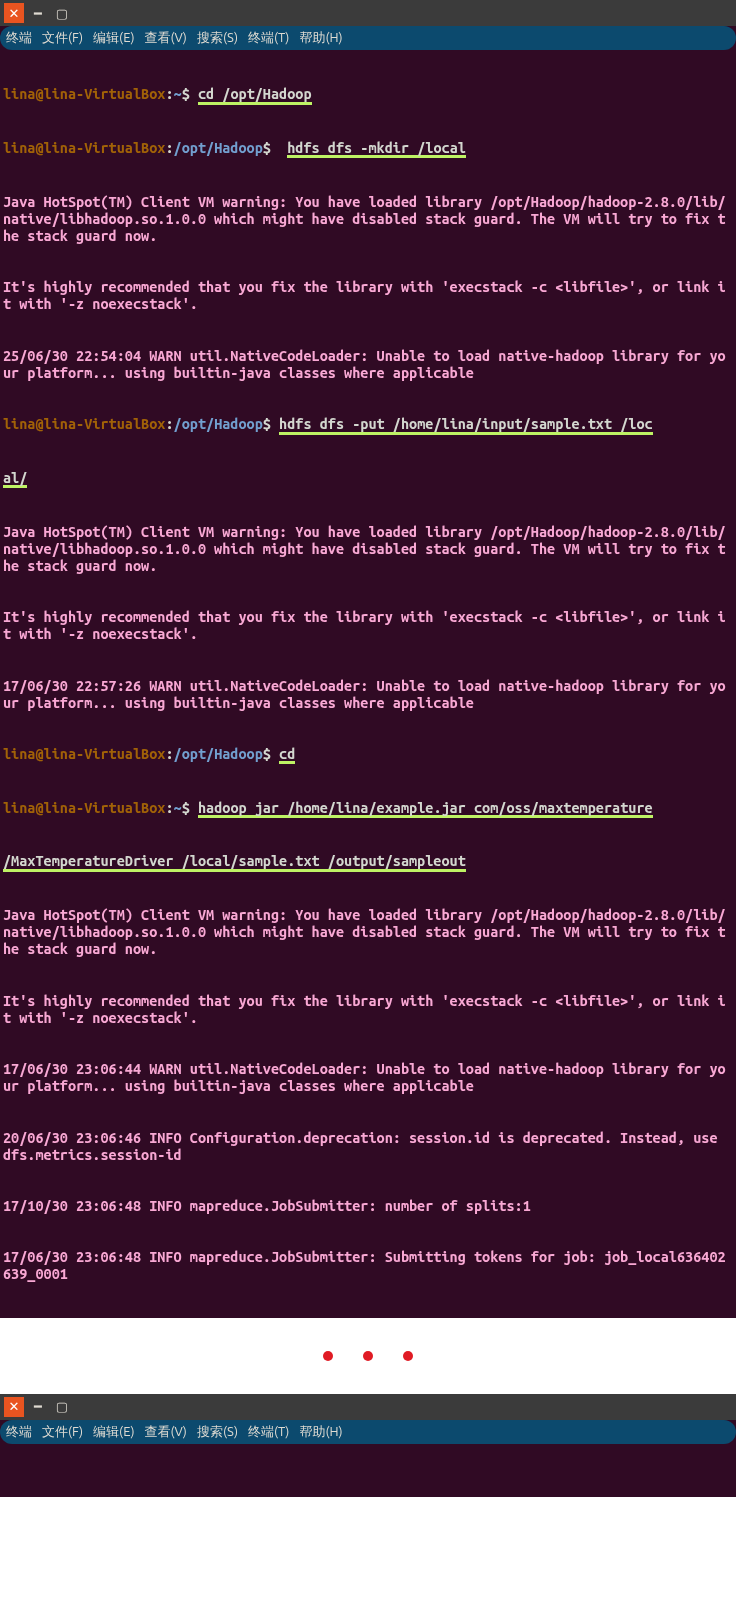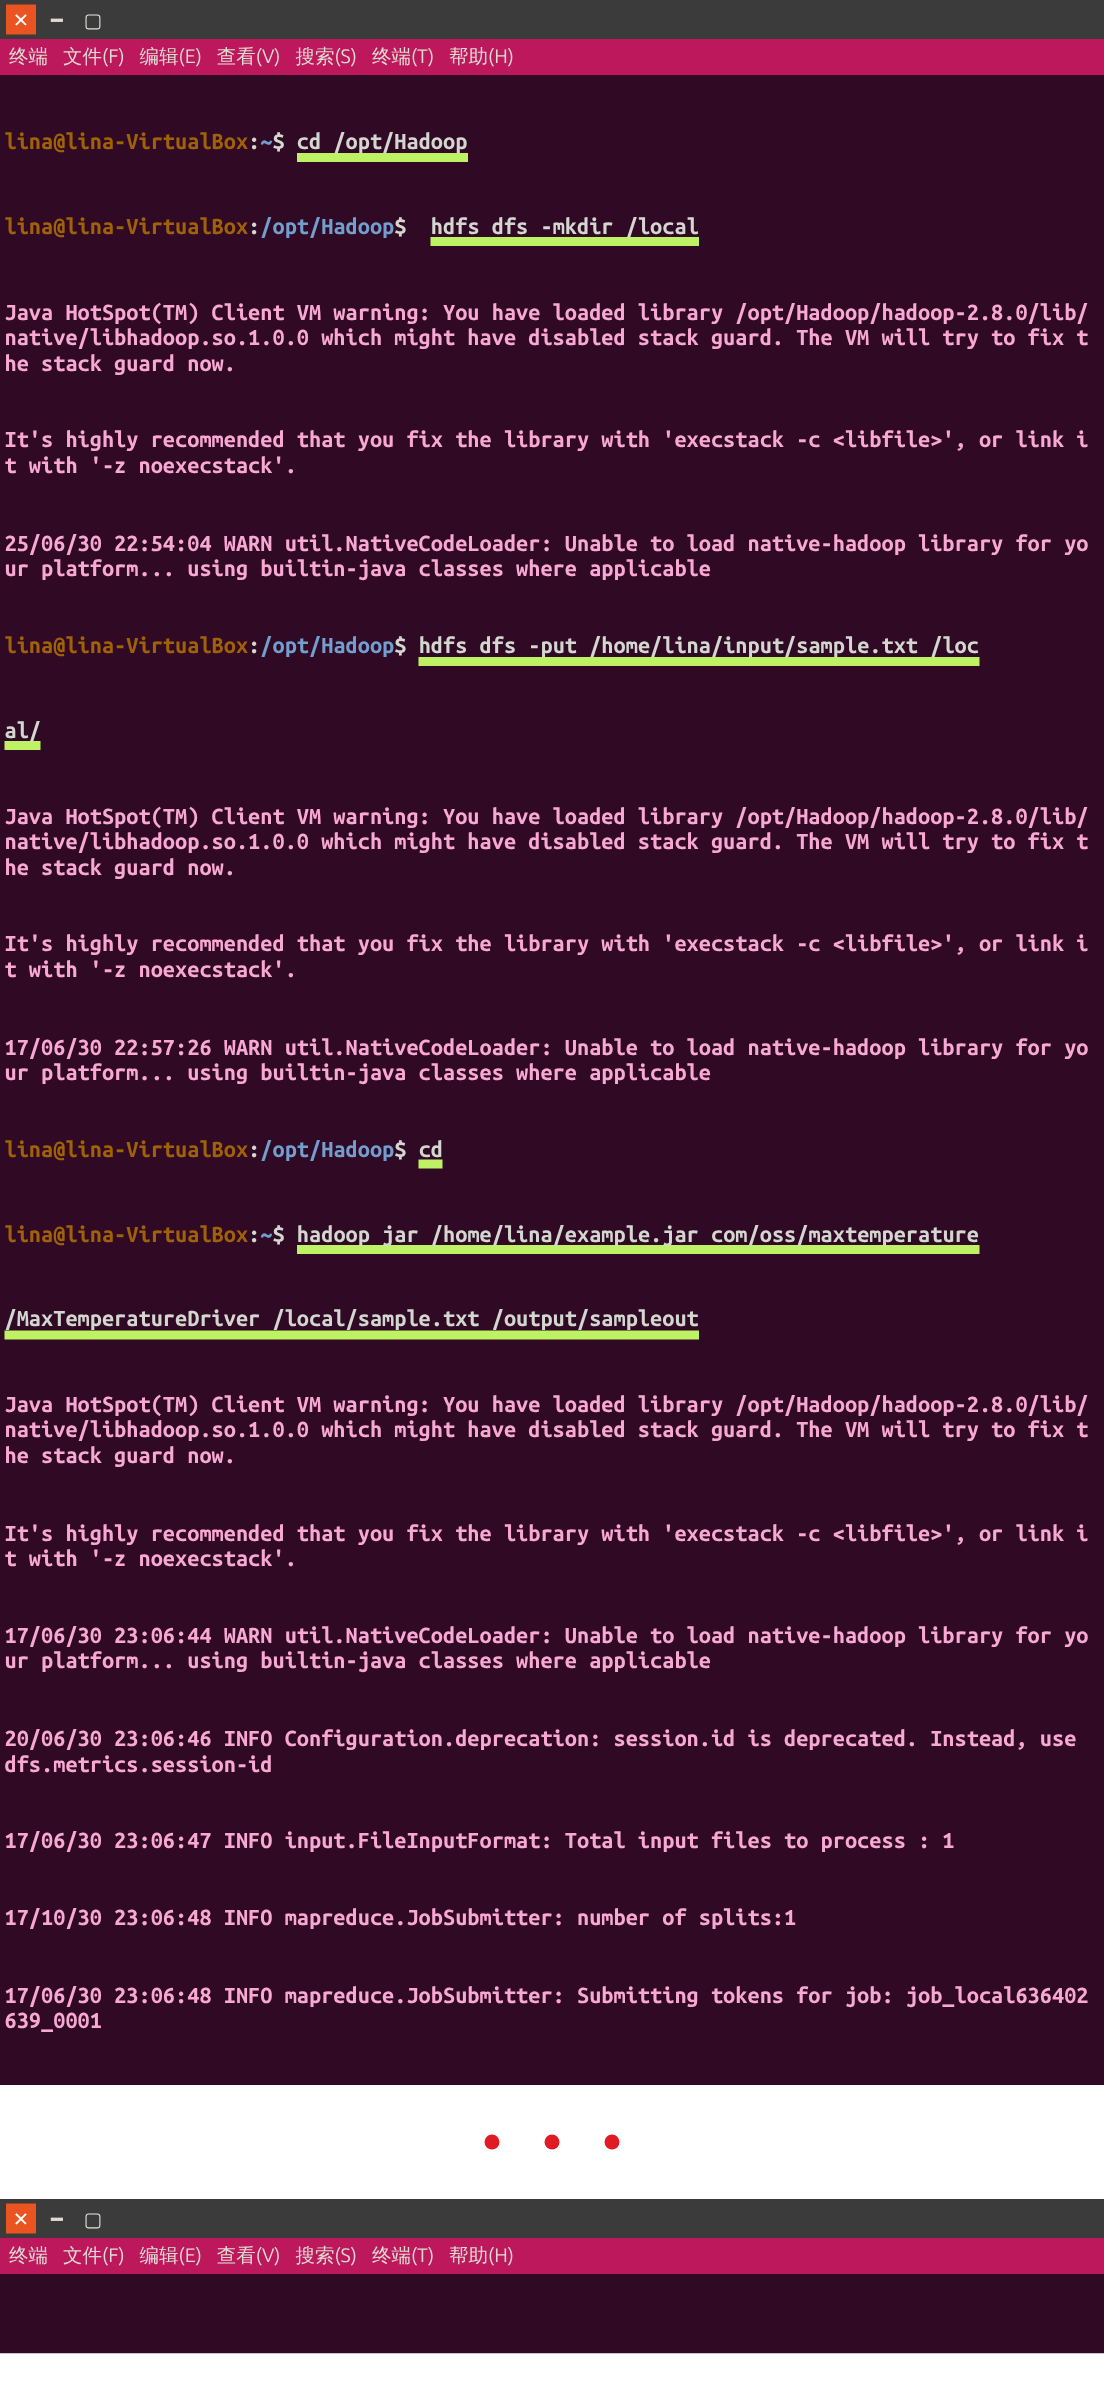--- a/index.html
+++ b/index.html
@@ -2,30 +2,30 @@
 <html><head>
 <meta charset="utf-8">
 <style>
   * { box-sizing: border-box; margin: 0; padding: 0; }
   body { background: #fff; width: 736px; font-family: "Ubuntu Mono", "DejaVu Sans Mono", monospace; font-size: 14.5px; }
   .terminal-window { background: #300a24; color: #d3d7cf; width: 736px; }
   .titlebar { background: #3b3b3b; color: #dfdbd2; display: flex; align-items: center; height: 26px; font-family: "Ubuntu", sans-serif; font-size: 13px; }
   .win-btn { width: 20px; height: 20px; display: inline-flex; align-items: center; justify-content: center; margin-left: 4px; }
   .close-btn { background: #e95420; color: #fff; border-radius: 0; }
   .min-btn, .max-btn { color: #dfdbd2; }
-  .menubar { background: #be185d; color: #dfdbd2; display: flex; align-items: center; height: 24px; padding: 0 6px; font-family: "Ubuntu", sans-serif; font-size: 13px; gap: 10px; }
+  .menubar { background: #0c4a6e; color: #dfdbd2; display: flex; align-items: center; height: 24px; padding: 0 6px; font-family: "Ubuntu", sans-serif; font-size: 13px; gap: 10px; border-radius: 12px; }
   .menu-item { cursor: default; }
   .term-body { padding: 1px 3px; line-height: 1.18; white-space: pre; font-weight: bold; }
   .term-body .line { white-space: pre-wrap; word-break: break-all; }
   .prompt-user { color: #a16207; }
   .prompt-path { color: #729fcf; }
   .prompt-sym { color: #d3d7cf; }
   .cmd { color: #d3d7cf; }
   .output { color: #f9a8d4; }
-  .underline-red { border-bottom: 6px solid #bef264; display: inline-block; line-height: 1; }
+  .underline-red { border-bottom: 3px solid #bef264; display: inline-block; line-height: 1; }
   .separator { background: #fff; height: 76px; display: flex; align-items: center; justify-content: center; gap: 30px; }
   .dot { width: 10px; height: 10px; background: #e01b24; border-radius: 50%; }
   .watermark { position: relative; }
 </style>
 </head>
 <body>
 
 <div class="terminal-window">
   <div class="titlebar">
     <span class="win-btn close-btn">✕</span>
@@ -52,21 +52,20 @@
     <div class="line output">Java HotSpot(TM) Client VM warning: You have loaded library /opt/Hadoop/hadoop-2.8.0/lib/native/libhadoop.so.1.0.0 which might have disabled stack guard. The VM will try to fix the stack guard now.</div>
     <div class="line output">It's highly recommended that you fix the library with 'execstack -c &lt;libfile&gt;', or link it with '-z noexecstack'.</div>
     <div class="line output">17/06/30 22:57:26 WARN util.NativeCodeLoader: Unable to load native-hadoop library for your platform... using builtin-java classes where applicable</div>
     <div class="line"><span class="prompt-user">lina@lina-VirtualBox</span><span class="prompt-sym">:</span><span class="prompt-path">/opt/Hadoop</span><span class="prompt-sym">$</span> <span class="cmd underline-red">cd</span></div>
     <div class="line"><span class="prompt-user">lina@lina-VirtualBox</span><span class="prompt-sym">:</span><span class="prompt-path">~</span><span class="prompt-sym">$</span> <span class="cmd underline-red">hadoop jar /home/lina/example.jar com/oss/maxtemperature</span></div>
     <div class="line"><span class="cmd underline-red">/MaxTemperatureDriver /local/sample.txt /output/sampleout</span></div>
     <div class="line output">Java HotSpot(TM) Client VM warning: You have loaded library /opt/Hadoop/hadoop-2.8.0/lib/native/libhadoop.so.1.0.0 which might have disabled stack guard. The VM will try to fix the stack guard now.</div>
     <div class="line output">It's highly recommended that you fix the library with 'execstack -c &lt;libfile&gt;', or link it with '-z noexecstack'.</div>
     <div class="line output">17/06/30 23:06:44 WARN util.NativeCodeLoader: Unable to load native-hadoop library for your platform... using builtin-java classes where applicable</div>
     <div class="line output">20/06/30 23:06:46 INFO Configuration.deprecation: session.id is deprecated. Instead, use dfs.metrics.session-id</div>
-    <div class="line output">17/06/30 23:06:47 INFO input.FileInputFormat: Total input files to process : 1</div>
     <div class="line output">17/10/30 23:06:48 INFO mapreduce.JobSubmitter: number of splits:1</div>
     <div class="line output">17/06/30 23:06:48 INFO mapreduce.JobSubmitter: Submitting tokens for job: job_local636402639_0001</div>
   </div>
 </div>
 
 <div class="separator">
   <div class="dot"></div>
   <div class="dot"></div>
   <div class="dot"></div>
 </div>

